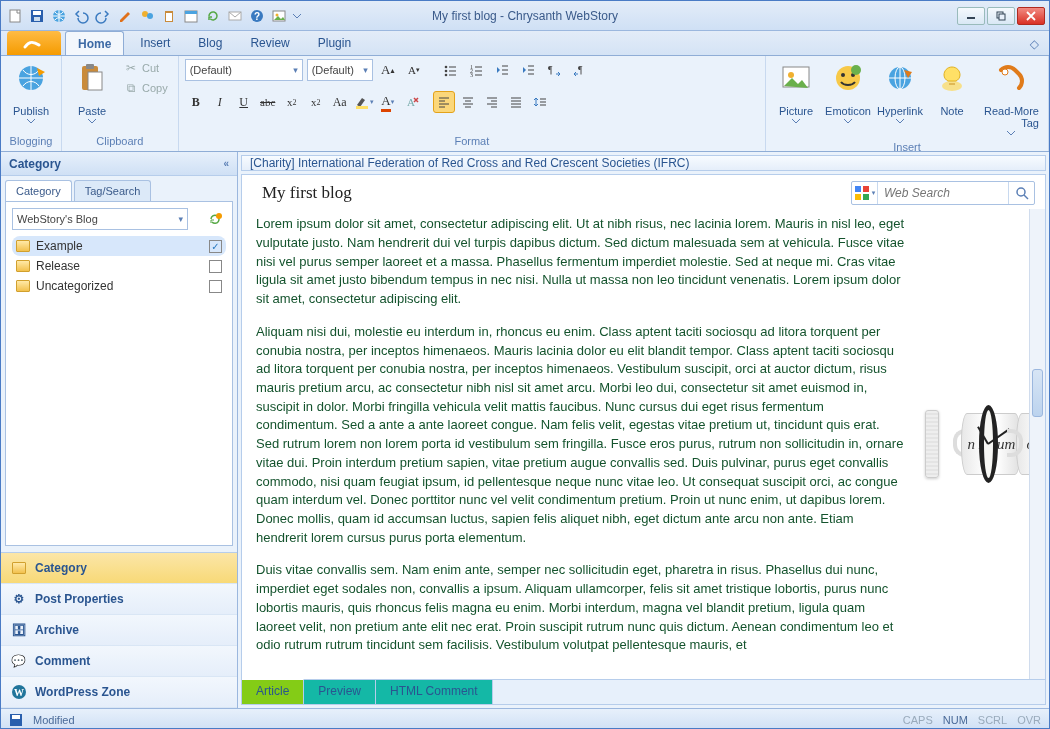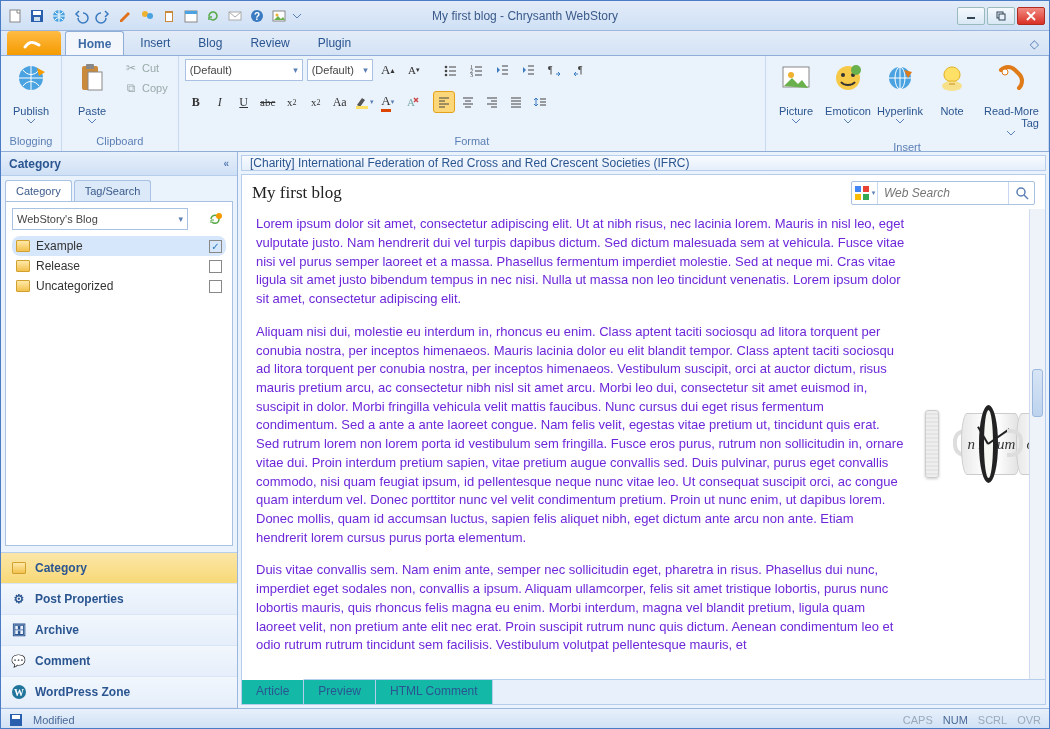--- a/index.html
+++ b/index.html
@@ -58,44 +58,44 @@
 
   .nav-sections{margin-top:auto;border-top:1px solid #b6cdeb;}
   .nav-item{display:flex;align-items:center;gap:8px;padding:7px 10px;border-bottom:1px solid #d9e6f5;background:linear-gradient(#f2f7fd,#e5eefa);color:#2a5590;font-weight:600;font-size:12px;}
   .nav-item.active{background:linear-gradient(#fbe6a8,#f8d977);}
   .nico{width:16px;height:16px;display:flex;align-items:center;justify-content:center;}
 
   
   .main{flex:1; display:flex; flex-direction:column; background:#eaf2fb;}
   .breadcrumb{height:22px;border:1px solid #b6cdeb;background:linear-gradient(#f7fbff,#e5eefa);margin:3px;display:flex;align-items:center;padding:0 8px;color:#2a5590;font-size:12px;}
   .doc-wrap{flex:1;border:1px solid #b6cdeb;margin:0 3px 3px 3px;background:#fff;display:flex;flex-direction:column;position:relative;}
-  .doc-head{display:flex;align-items:center;padding:6px 10px 4px 10px;gap:8px;}
+  .doc-head{display:flex;align-items:center;padding:6px 10px 4px 20px;gap:8px;}
   .doc-title{font-family:"Comic Sans MS","Segoe Script",cursive;font-size:17px;color:#222;}
   .search-box{margin-left:auto;display:flex;align-items:center;border:1px solid #a9c1e2;height:24px;border-radius:2px;}
   .search-ico{width:26px;height:22px;display:flex;align-items:center;justify-content:center;border-right:1px solid #c8d9ef;}
   .search-input{border:none;outline:none;width:130px;padding:0 6px;font-size:12px;color:#888;font-style:italic;}
   .search-go{width:26px;height:22px;display:flex;align-items:center;justify-content:center;border-left:1px solid #c8d9ef;color:#5b7fb5;}
 
   .doc-body{flex:1;display:flex;overflow:hidden;}
-  .doc-text{flex:1;padding:6px 14px 10px 14px;font-size:13px;line-height:1.44;color:#6d28d9;overflow:hidden;}
+  .doc-text{flex:1;padding:6px 14px 10px 14px;font-size:13px;line-height:1.44;color:#14532d;overflow:hidden;}
   .doc-text p{margin-bottom:14px;}
   .doc-images{width:110px;padding:8px 6px;display:flex;flex-direction:row;gap:14px;align-items:center;}
   .thumb{width:92px;height:68px;border:1px solid #ccc;border-radius:3px;background:#f4f4f4;display:flex;align-items:center;justify-content:center;font-family:serif;font-size:16px;color:#333;overflow:hidden;box-shadow:0 1px 3px rgba(0,0,0,0.2);}
   .mug{width:80px;height:70px;position:relative;}
   .mug-body{position:absolute;left:8px;top:4px;width:60px;height:62px;background:linear-gradient(90deg,#e8e8e8,#fff 40%,#fff 60%,#e0e0e0);border-radius:6px/28px;border:1px solid #ccc;display:flex;align-items:center;justify-content:center;font-family:serif;font-size:15px;overflow:hidden;white-space:nowrap;}
   .mug-handle{position:absolute;left:0;top:20px;width:16px;height:28px;border:4px solid #ddd;border-right:none;border-radius:12px 0 0 12px;}
   .clock{width:78px;height:78px;border:5px solid #222;border-radius:50%;background:#f7f7f4;position:relative;}
   .clock::before{content:"";position:absolute;left:50%;top:50%;width:2px;height:26px;background:#222;transform-origin:bottom;transform:translate(-50%,-100%) rotate(55deg);}
   .clock::after{content:"";position:absolute;left:50%;top:50%;width:2px;height:20px;background:#222;transform-origin:bottom;transform:translate(-50%,-100%) rotate(-30deg);}
   .vscroll{width:16px;background:#eef3fa;border-left:1px solid #d0dced;position:relative;}
   .vthumb{position:absolute;left:2px;right:2px;top:160px;height:48px;background:linear-gradient(#d7e5f5,#bcd3ee);border:1px solid #9bb7de;border-radius:3px;}
 
   .doc-tabs{height:25px;display:flex;border-top:1px solid #b6cdeb;background:#e7f0fb;}
   .dtab{padding:4px 14px;border-right:1px solid #b6cdeb;color:#2a5590;background:#14b8a6;}
-  .dtab.active{background:#14b8a6;border-top:1px solid #fff;margin-top:-1px;}
+  .dtab.active{background:#84cc16;border-top:1px solid #fff;margin-top:-1px;}
 
   
   .statusbar{height:22px;background:linear-gradient(#e7f0fb,#cfe0f5);border-top:1px solid #9bb7de;display:flex;align-items:center;padding:0 8px;gap:10px;color:#4a6a98;font-size:11px;}
   .statusbar .right{margin-left:auto;display:flex;gap:10px;}
   .dim{color:#9ab;}
 
   svg{display:block;}
 </style>
 </head>
 <body>

